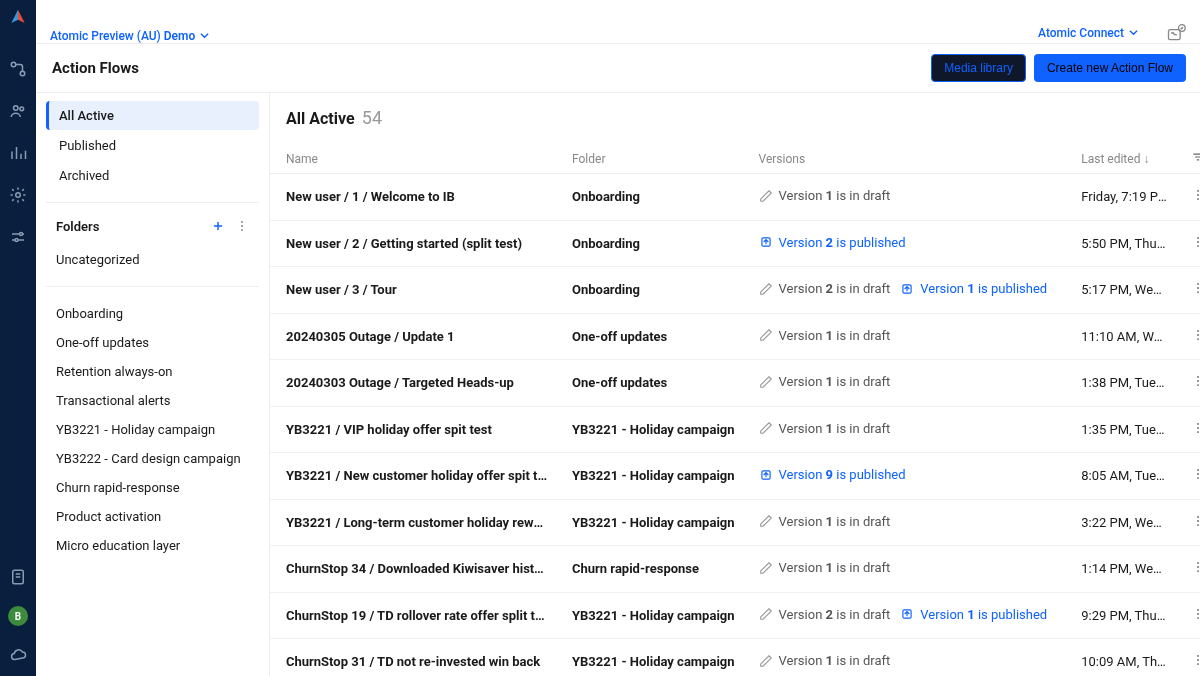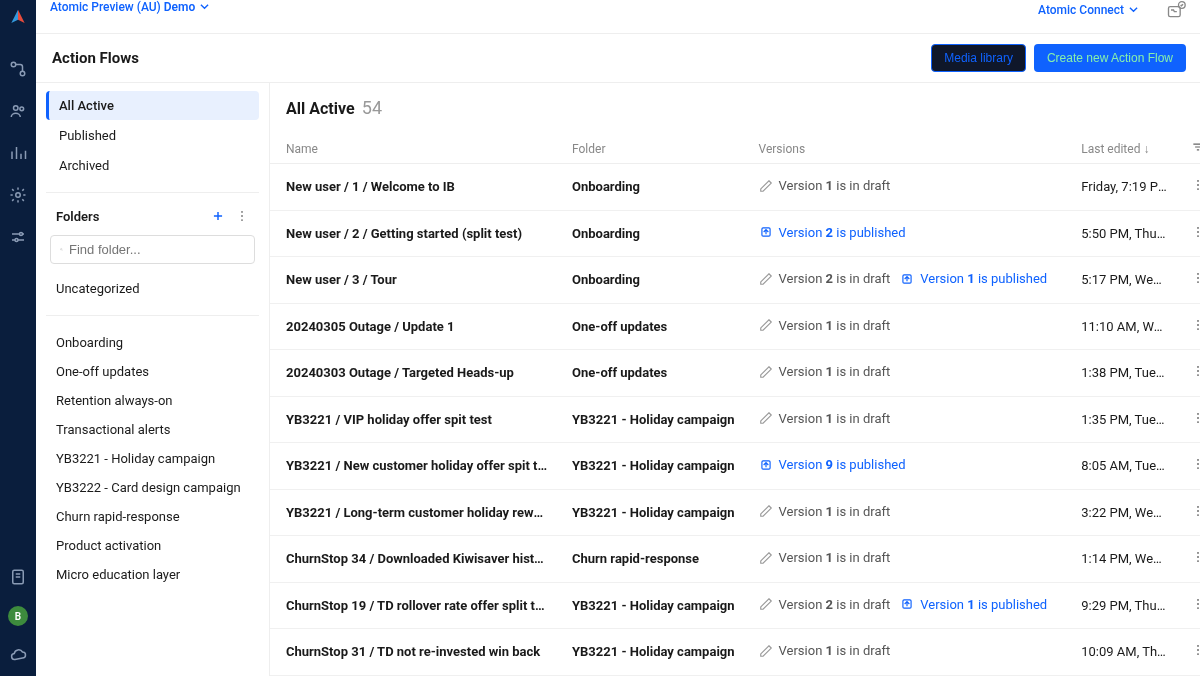--- a/index.html
+++ b/index.html
@@ -4,31 +4,31 @@
 <style>
 *{box-sizing:border-box;margin:0;padding:0}
 body{font-family:-apple-system,BlinkMacSystemFont,"Segoe UI",Roboto,sans-serif;font-size:13px;color:#1a1a1a;height:676px;width:1200px;overflow:hidden;background:#fff}
 .app{display:flex;height:100%}
 .rail{width:36px;background:#0a1e3d;display:flex;flex-direction:column;align-items:center;padding-top:8px;flex-shrink:0}
 .rail-logo{width:20px;height:20px;margin-bottom:20px}
 .rail-icon{width:18px;height:18px;margin:12px 0;color:#8a9bb5;cursor:pointer}
 .rail-spacer{flex:1}
 .rail-avatar{width:20px;height:20px;border-radius:50%;background:#3d8b3d;color:#fff;font-size:10px;font-weight:600;display:flex;align-items:center;justify-content:center;margin:8px 0}
 .main{flex:1;display:flex;flex-direction:column;min-width:0}
-.topbar{height:34px;display:flex;align-items:flex-start;padding:0 14px;border-bottom:1px solid #eee}
+.topbar{height:44px;display:flex;align-items:flex-end;padding:0 14px;border-bottom:1px solid #eee}
 .brand{color:#0f62fe;font-size:12px;font-weight:500;cursor:pointer}
 .brand b{font-weight:600}
 .topbar-right{margin-left:auto;display:flex;align-items:center;gap:28px}
 .topbar-link{color:#0f62fe;font-size:12px;font-weight:500;cursor:pointer}
 .header{display:flex;align-items:center;padding:10px 14px 10px 16px;border-bottom:1px solid #eee}
 .header h1{font-size:15px;font-weight:700}
 .header-actions{margin-left:auto;display:flex;gap:8px}
 .btn{border-radius:4px;padding:6px 12px;font-size:12px;font-weight:500;cursor:pointer;border:1px solid transparent}
 .btn-outline{background:#0f172a;border-color:#0f62fe;color:#0f62fe}
-.btn-primary{background:#0f62fe;color:#86efac}
+.btn-primary{background:#0f62fe;color:#000000}
 .content{flex:1;display:flex;min-height:0}
 .sidebar{width:234px;border-right:1px solid #eee;padding:8px 10px;overflow-y:auto;flex-shrink:0}
 .filter-item{padding:7px 10px;border-radius:4px;font-size:13px;cursor:pointer;border-left:3px solid transparent;margin-bottom:1px}
 .filter-item.active{background:#e8f0fe;border-left-color:#0f62fe;font-weight:500}
 .hr{height:1px;background:#eee;margin:12px 0}
 .folders-head{display:flex;align-items:center;padding:0 6px 8px 10px}
 .folders-head span{font-size:13px;font-weight:600}
 .icon-btn{width:22px;height:22px;display:flex;align-items:center;justify-content:center;color:#777;cursor:pointer;border-radius:3px}
 .search-box{display:flex;align-items:center;border:1px solid #ddd;border-radius:4px;padding:6px 9px;margin:0 4px 10px 4px}
 .search-box input{border:none;outline:none;font-size:13px;flex:1;color:#333;background:transparent}
@@ -153,27 +153,20 @@
             </div>
             <div class="icon-btn">
               <svg width="14" height="14" viewBox="0 0 24 24" fill="currentColor">
                   <circle cx="12" cy="5" r="1.6"></circle>
                   <circle cx="12" cy="12" r="1.6"></circle>
                   <circle cx="12" cy="19" r="1.6"></circle>
                 </svg>
             </div>
           </div>
         </div>
-        <div class="search-box">
-          <svg viewBox="0 0 24 24" fill="none" stroke="currentColor" stroke-width="2">
-              <circle cx="10" cy="10" r="6"></circle>
-              <path d="M20 20l-5-5"></path>
-            </svg>
-          <input placeholder="Find folder..." style="">
-        </div>
         <div class="folder-item">Uncategorized</div>
         <div class="hr"></div>
         <div id="folders">
             <div class="folder-item">Onboarding</div>
             <div class="folder-item">One-off updates</div>
             <div class="folder-item">Retention always-on</div>
             <div class="folder-item">Transactional alerts</div>
             <div class="folder-item">YB3221 - Holiday campaign</div>
             <div class="folder-item">YB3222 - Card design campaign</div>
             <div class="folder-item">Churn rapid-response</div>

